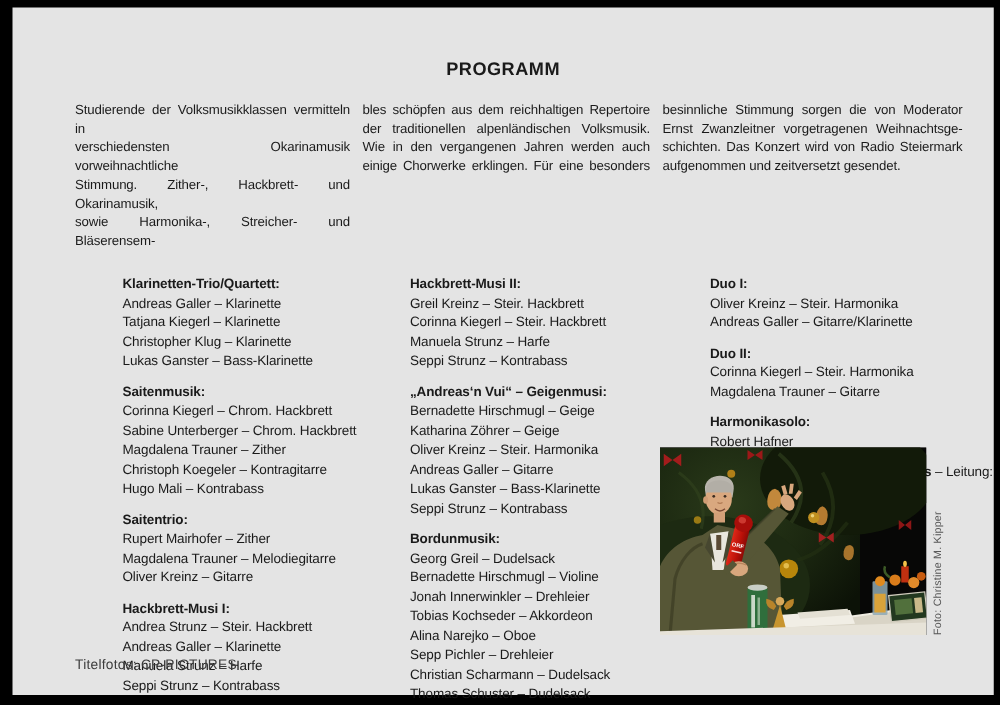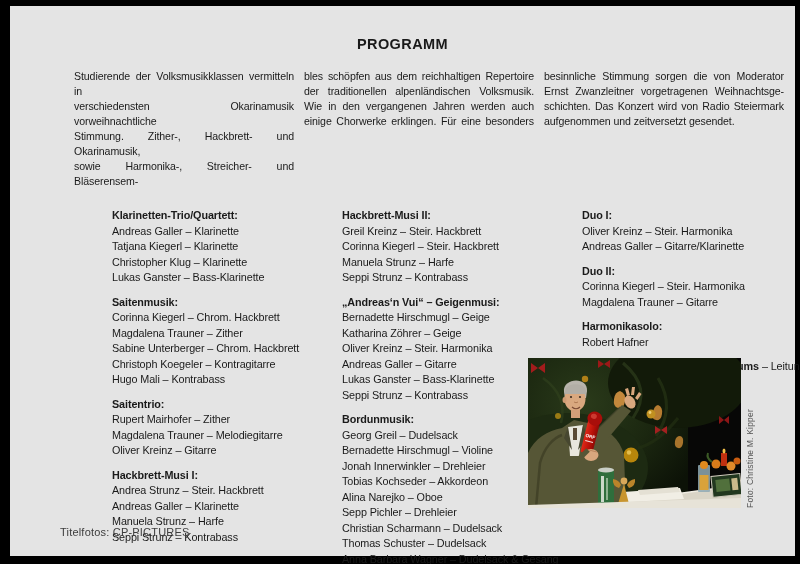--- a/index.html
+++ b/index.html
@@ -9,29 +9,29 @@
     position:relative;
     font-family:"Liberation Sans","DejaVu Sans",sans-serif;
     color:#1a1a1a;
     overflow:hidden;
   }
   .page {
     position:absolute; left:10px; top:6px; width:785px; height:550px;
     background:#e4e4e4;
   }
   .title {
-    margin:0; padding-top:30px;
+    margin:0; padding-top:42px;
     text-align:center;
     font-size:14.5px; font-weight:bold; letter-spacing:0.4px;
   }
   .cols {
     display:grid;
     grid-template-columns:220px 230px 240px;
     column-gap:10px;
-    padding-left:64px;
+    padding-left:50px;
   }
   .intro-row { margin-top:17px; }
   .introcol { font-size:10.6px; line-height:15px; letter-spacing:-0.1px; }
   .introcol div { text-align:justify; text-align-last:justify; white-space:normal; }
   .introcol.justify-last-off div:last-child { text-align-last:auto; }
   .sections-row { margin-top:19px; }
   .seccol { font-size:10.8px; line-height:15.5px; letter-spacing:-0.1px; }
   .section { margin-bottom:9px;margin-left:38px; }
   .section h3 { margin:0; font-size:10.8px; line-height:15.5px; white-space:nowrap; }
   .section h3 .hb { font-weight:bold; }
@@ -90,22 +90,22 @@
         <div class="section">
           <h3><span class="hb">Klarinetten-Trio/Quartett:</span></h3>
           <div class="member">Andreas Galler – Klarinette</div>
           <div class="member">Tatjana Kiegerl – Klarinette</div>
           <div class="member">Christopher Klug – Klarinette</div>
           <div class="member">Lukas Ganster – Bass-Klarinette</div>
         </div>
         <div class="section">
           <h3><span class="hb">Saitenmusik:</span></h3>
           <div class="member">Corinna Kiegerl – Chrom. Hackbrett</div>
+          <div class="member">Sabine Unterberger – Chrom. Hackbrett</div>
           <div class="member">Magdalena Trauner – Zither</div>
-          <div class="member">Sabine Unterberger – Chrom. Hackbrett</div>
           <div class="member">Christoph Koegeler – Kontragitarre</div>
           <div class="member">Hugo Mali – Kontrabass</div>
         </div>
         <div class="section">
           <h3><span class="hb">Saitentrio:</span></h3>
           <div class="member">Rupert Mairhofer – Zither</div>
           <div class="member">Magdalena Trauner – Melodiegitarre</div>
           <div class="member">Oliver Kreinz – Gitarre</div>
         </div>
         <div class="section">

